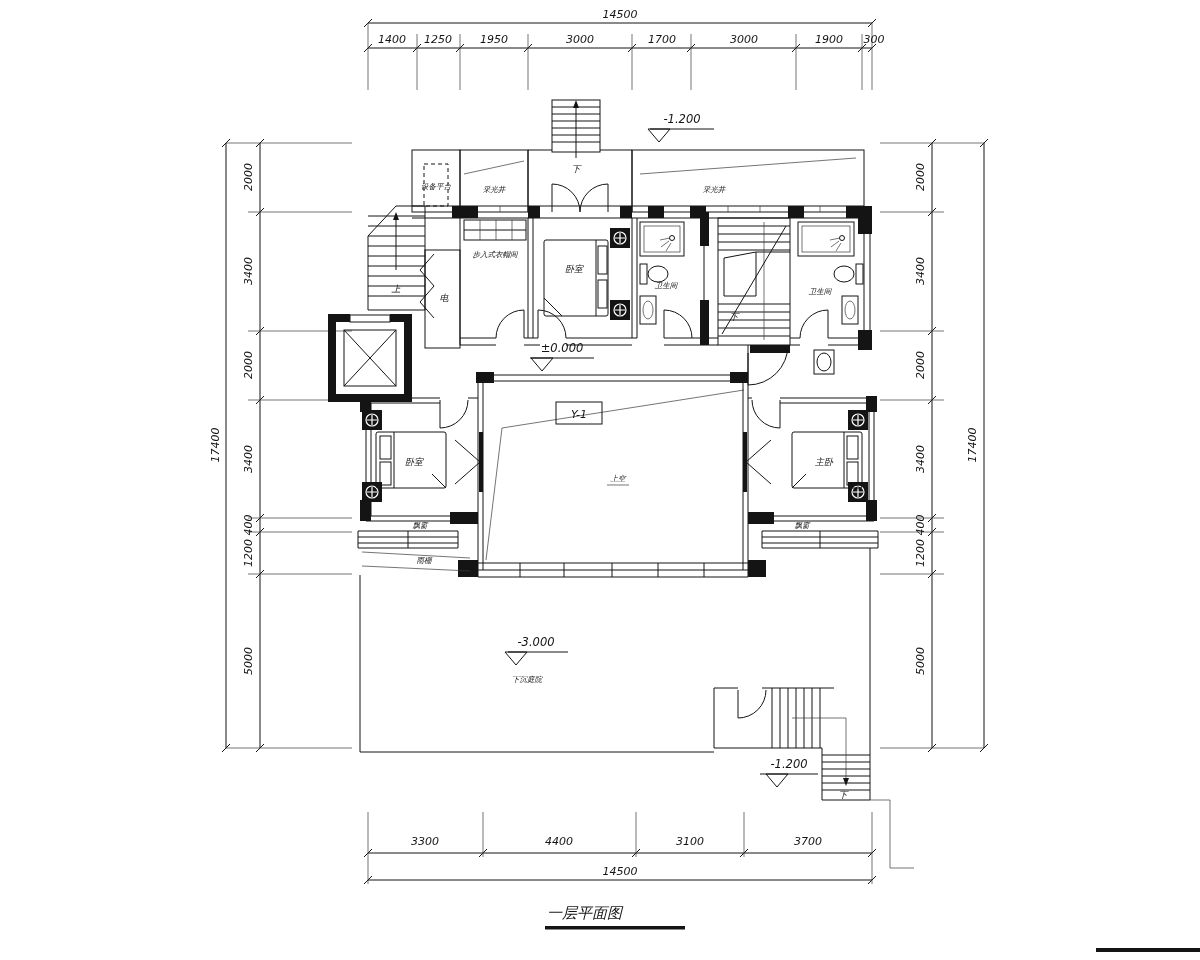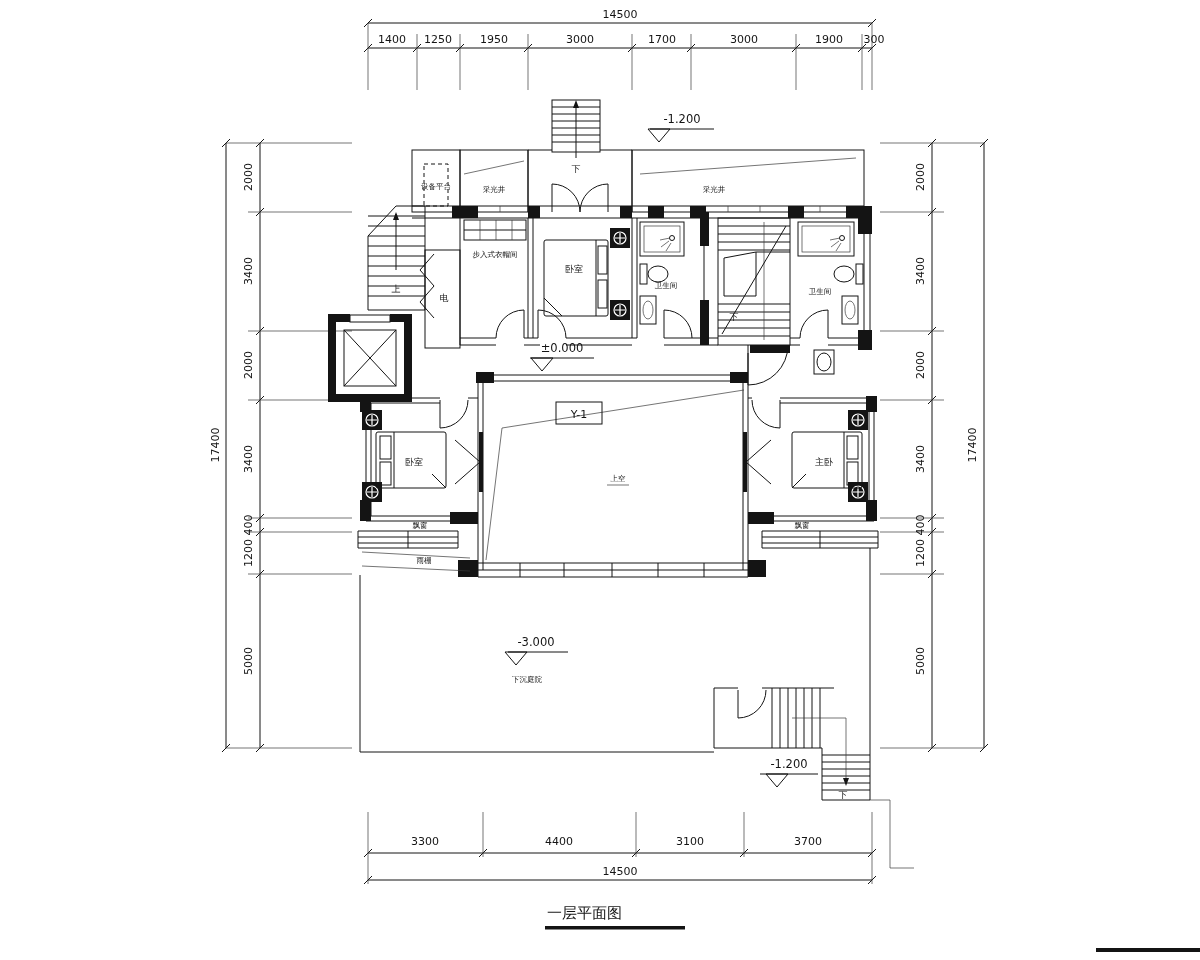--- a/index.html
+++ b/index.html
@@ -1,16 +1,16 @@
 <!DOCTYPE html>
 <html><head>
 <meta charset="utf-8">
 <style>
   html,body{margin:0;padding:0;background:#fff;}
-  #stage{position:relative;width:1200px;height:960px;background:#ffffff;overflow:hidden;}
+  #stage{position:relative;width:1200px;height:960px;background:#ffffff;overflow:hidden;font-style:italic;}
   svg{position:absolute;top:0;left:0;}
   svg text{font-family:"DejaVu Sans",sans-serif;fill:#141414;}
   .dim{font-size:11px;}
   .room{font-size:9px;}
   .rs{font-size:7.5px;}
   .lvl{font-size:11.5px;}
   .ttl{font-size:15px;}
   .ln{stroke:#141414;stroke-width:1;fill:none;}
   .lt{stroke:#3a3a3a;stroke-width:0.7;fill:none;}
   .blk{fill:#141414;stroke:none;}

